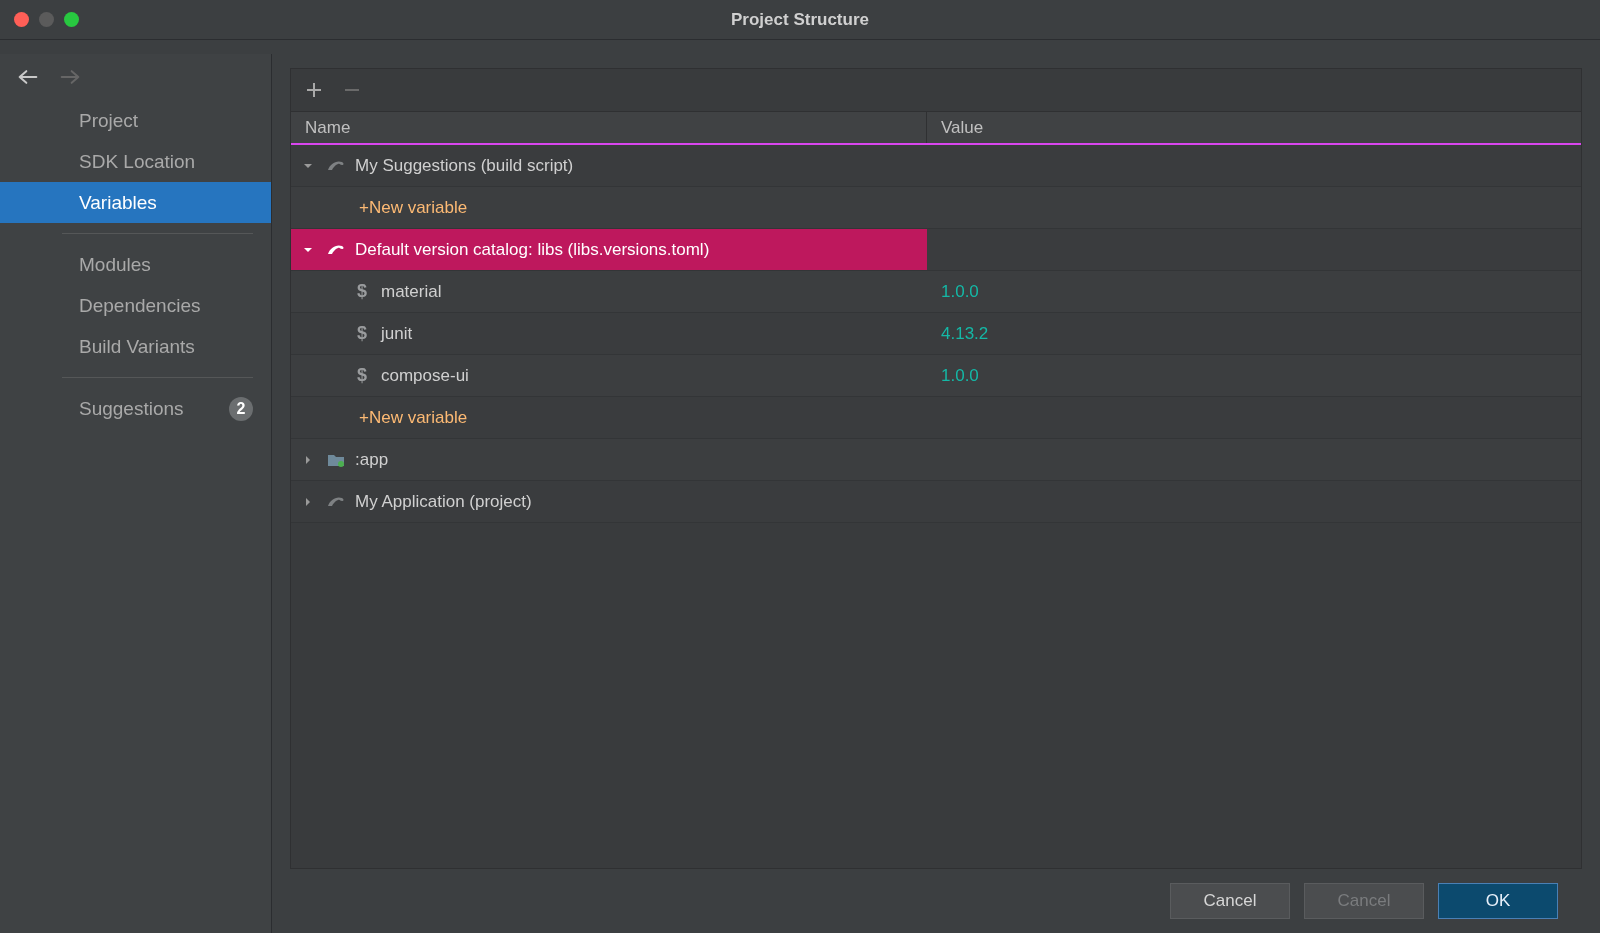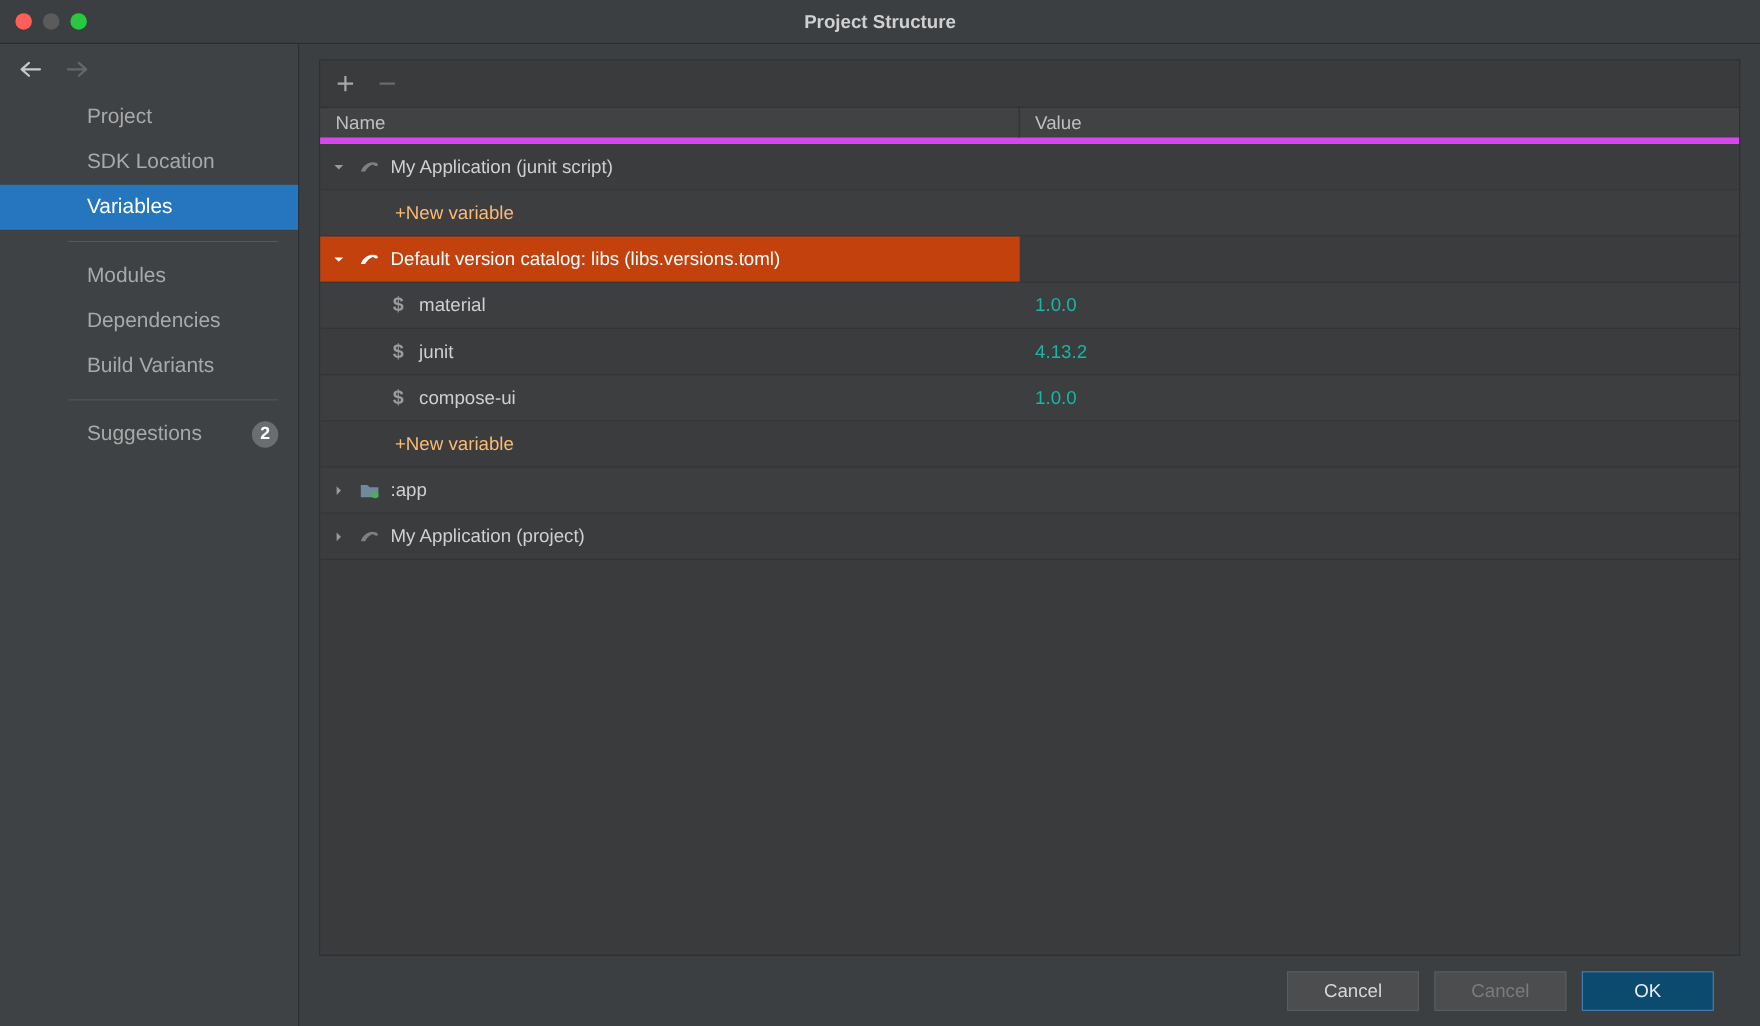--- a/index.html
+++ b/index.html
@@ -12,20 +12,21 @@
     overflow: hidden;
     font-size: 17px;
   }
   .window {
     width: 1600px;
     height: 933px;
     background: #3c3f41;
     position: relative;
     display: flex;
     flex-direction: column;
+    gap: 14px;
   }
   .titlebar {
     height: 40px;
     background: #3c3f41;
     position: relative;
     display: flex;
     align-items: center;
     border-bottom: 1px solid #2b2d30;
   }
   .traffic-lights {
@@ -121,34 +122,34 @@
     align-items: center;
     gap: 20px;
     padding-left: 14px;
   }
   .tb-btn { width: 18px; height: 18px; display:flex; align-items:center; justify-content:center; cursor:pointer; }
   .col-headers {
     height: 34px;
     background: #404244;
     display: flex;
     border-top: 1px solid #2f3032;
-    border-bottom: 6px solid #d946ef;
+    border-bottom: 2px solid #d946ef;
   }
   .col-name { width: 636px; padding-left: 14px; display:flex; align-items:center; color:#c0c0c0; border-right:1px solid #2f3032; }
   .col-value { flex:1; padding-left: 14px; display:flex; align-items:center; color:#c0c0c0; }
   .tree { flex:1; overflow:auto; }
   .row {
     height: 42px;
     display: flex;
     align-items: center;
     border-bottom: 1px solid #333537;
   }
   .row:nth-child(odd) { background: #3a3c3e; }
   .row:nth-child(even) { background: #3c3e40; }
-  .row.selected .cell-name { background: #c2410c; color:#fff; }
+  .row.selected .cell-name { background: #be185d; color:#fff; }
   .row.selected .cell-name .chevron path,
   .row.selected .cell-name svg path { fill:#fff; }
   .cell-name { width: 636px; height:100%; display:flex; align-items:center; padding-left: 8px; gap: 8px; color:#d0d0d0; }
   .cell-value { flex:1; height:100%; display:flex; align-items:center; padding-left: 14px; color:#14b8a6; }
   .chevron { width:18px; display:inline-flex; justify-content:center; color:#9a9a9a; }
   .indent1 { padding-left: 34px; }
   .indent2 { padding-left: 68px; }
   .icon-slot { width:22px; display:inline-flex; justify-content:center; align-items:center; }
   .placeholder { color:#fdba74; }
   .var-sym { color:#9a9c9e; font-weight:600; font-size:18px; width:22px; text-align:center; }
@@ -264,21 +265,21 @@
               <span class="chevron">
                   <svg width="12" height="12" viewBox="0 0 12 12">
                     <path d="M2 4l4 4 4-4z" fill="#9a9a9a"></path>
                   </svg>
                 </span>
               <span class="icon-slot">
                   <svg width="20" height="16" viewBox="0 0 20 16">
                     <path d="M2 12c2-6 8-10 14-8 2 1 2 3 0 3-2 0-2-2-4-1-3 1-5 4-6 6H2z" fill="#7e8183"></path>
                   </svg>
                 </span>
-              <span>My Application (junit script)</span>
+              <span>My Suggestions (build script)</span>
             </div>
             <div class="cell-value"></div>
           </div>
 
           <div class="row">
             <div class="cell-name indent2">
               <span class="placeholder">+New variable</span>
             </div>
             <div class="cell-value"></div>
           </div>

